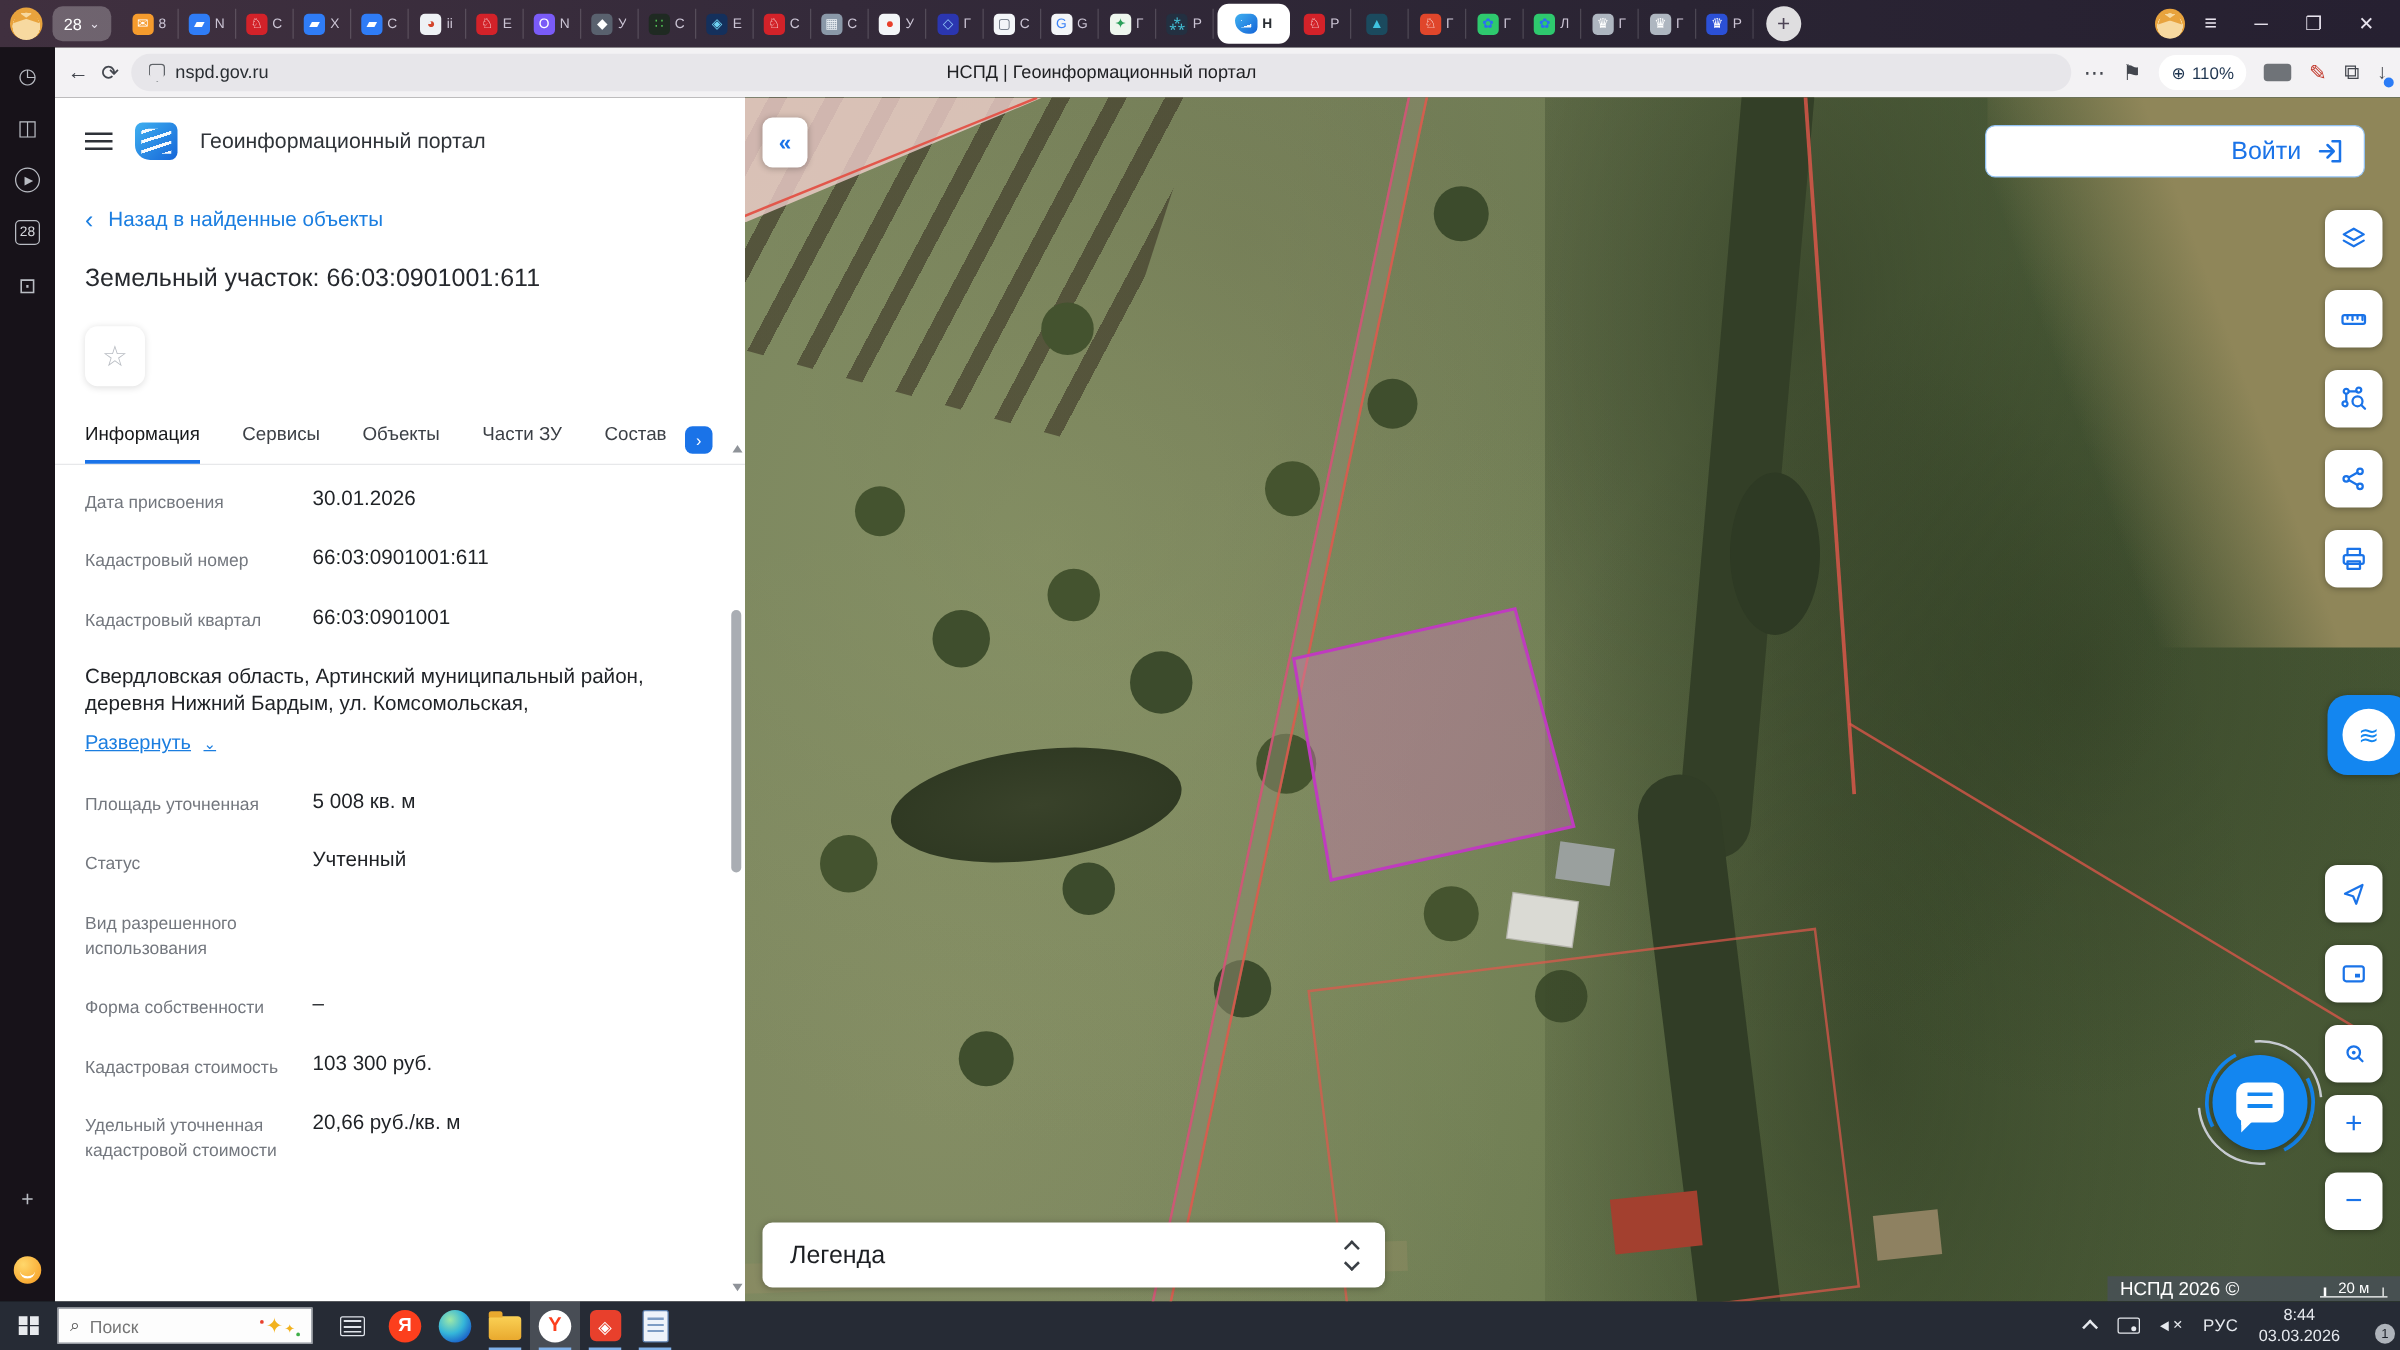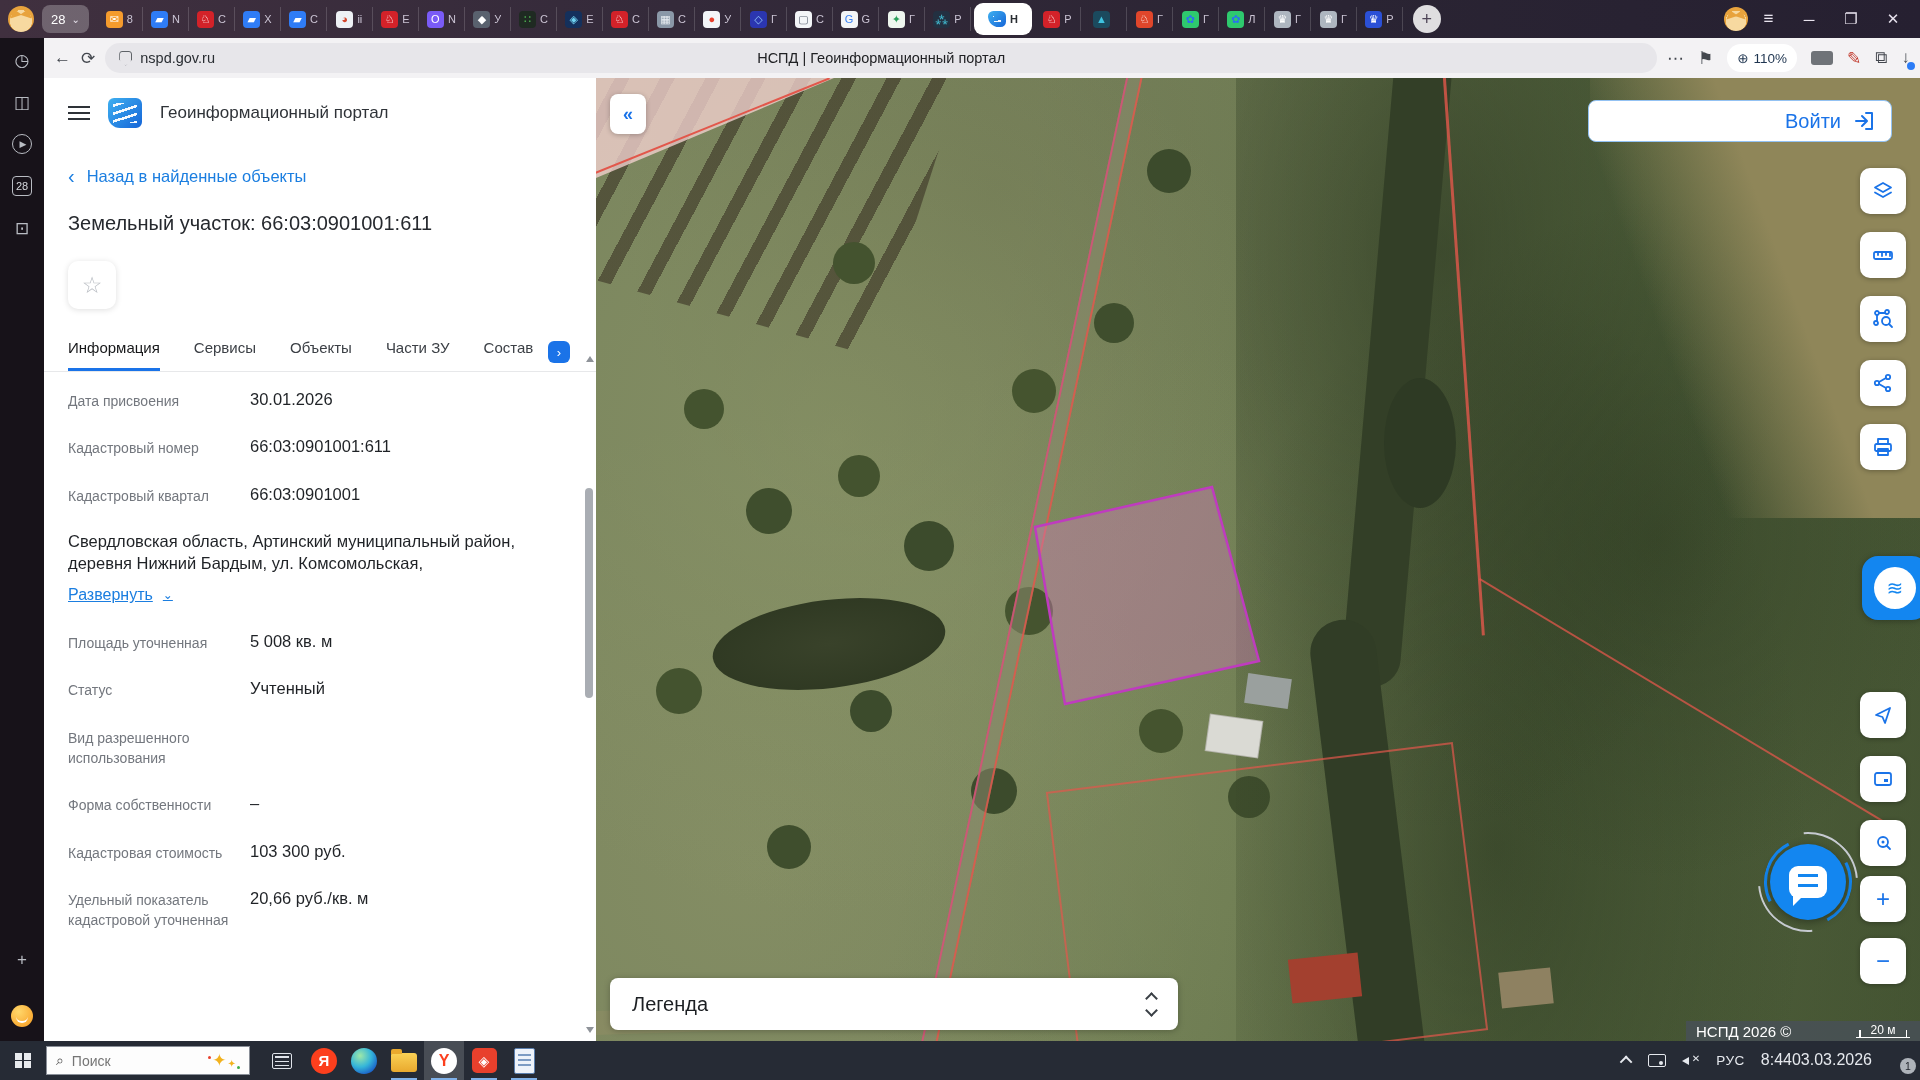--- a/index.html
+++ b/index.html
@@ -132,21 +132,21 @@
   .tool svg{stroke:var(--accent);fill:none;stroke-width:1.8;stroke-linecap:round;stroke-linejoin:round}
   .assist{position:absolute;right:-8px;top:478px;width:66px;height:64px;background:var(--fab);border-radius:16px;display:flex;align-items:center;justify-content:center;z-index:10;box-shadow:0 1px 6px rgba(0,0,0,.3)}
   .assist .inner{width:42px;height:42px;border-radius:50%;background:#fff;color:var(--fab);font-size:20px;display:flex;align-items:center;justify-content:center}
   .chatwrap{position:absolute;left:1168px;top:760px;width:88px;height:88px;z-index:10}
   .chatarc1{position:absolute;inset:0;border-radius:50%;border:3px solid transparent;border-left-color:var(--fab);border-right-color:var(--fab);transform:rotate(18deg)}
   .chatarc2{position:absolute;inset:-6px;border-radius:50%;border:2px solid transparent;border-top-color:#c6cad0;border-bottom-color:#c6cad0;transform:rotate(40deg)}
   .chatbtn{position:absolute;inset:6px;border-radius:50%;background:var(--fab);display:flex;align-items:center;justify-content:center;box-shadow:0 2px 8px rgba(0,0,0,.35)}
   .bubble{width:38px;height:32px;background:#fff;border-radius:9px;position:relative}
   .bubble::after{content:'';position:absolute;left:4px;bottom:-8px;border:6px solid transparent;border-top-color:#fff;border-left-color:#fff}
   .bubble::before{content:'';position:absolute;left:9px;top:8px;width:20px;height:16px;background:repeating-linear-gradient(#1386f0 0 3.2px,transparent 3.2px 9.6px)}
-  .legend{position:absolute;left:14px;top:900px;width:568px;height:52px;background:#fff;border-radius:8px;box-shadow:0 1px 6px rgba(0,0,0,.25);display:flex;align-items:center;justify-content:space-between;padding:0 22px;z-index:10}
+  .legend{position:absolute;left:14px;top:900px;width:498px;height:52px;background:#fff;border-radius:8px;box-shadow:0 1px 6px rgba(0,0,0,.25);display:flex;align-items:center;justify-content:space-between;padding:0 22px;z-index:10}
   .legend .ltext{font-size:20px;color:#1c1f23}
   .updown{display:flex;flex-direction:column;gap:3px}
   .updown i{width:9px;height:9px;border:2px solid #3a3f45;border-bottom:none;border-right:none;display:block}
   .updown i.u{transform:rotate(45deg)}
   .updown i.d{transform:rotate(225deg)}
   .attrib{position:absolute;right:0;bottom:0;height:20px;width:234px;background:rgba(72,80,90,.78);display:flex;align-items:center;justify-content:space-between;padding:0 10px;z-index:10}
   .attrib .at{color:#fff;font-size:15px}
   .scale{display:flex;align-items:flex-end;border-bottom:1.5px solid #fff;padding:0 3px;position:relative}
   .scale i{width:1.5px;height:7px;background:#fff;display:block}
   .scale span{color:#fff;font-size:12px;padding:0 10px;line-height:1.1}
@@ -180,21 +180,21 @@
   .docapp::after{content:'';position:absolute;left:3px;top:5px;right:3px;height:12px;background:repeating-linear-gradient(#7d9cc4 0 2px,transparent 2px 5px)}
   #taskbar .grow{flex:1}
   .tray{display:flex;align-items:center;gap:16px;padding-right:10px}
   .tray .chevup{width:9px;height:9px;border:2px solid #e6e9ee;border-bottom:none;border-right:none;transform:rotate(45deg) translateY(2px)}
   .cast{width:18px;height:13px;border:1.5px solid #e6e9ee;border-radius:2px;position:relative}
   .cast::after{content:'';position:absolute;right:2px;bottom:1px;width:4px;height:4px;border-radius:50%;background:#e6e9ee}
   .spk{position:relative;width:18px;height:14px}
   .spk::before{content:'';position:absolute;left:0;top:3.5px;width:0;height:0;border:4px solid transparent;border-right:7px solid #e6e9ee;border-left:none}
   .spk .x{position:absolute;right:0;top:0;font-size:10px;color:#e6e9ee}
   .lang{font-size:13.5px;letter-spacing:.5px}
-  .clock{display:flex;flex-direction:row;align-items:center;font-size:16px;line-height:1.3}
+  .clock{display:flex;flex-direction:column;align-items:center;font-size:13px;line-height:1.3}
   .notif{position:relative;width:22px;height:18px}
   .notif .pane{width:18px;height:15px;background:#e6e9ee;border-radius:2px;position:relative}
   .notif .pane::after{content:'';position:absolute;left:3px;top:3px;right:3px;height:8px;background:repeating-linear-gradient(#262b35 0 1.5px,transparent 1.5px 4px)}
   .notif .badge{position:absolute;right:-6px;bottom:-5px;width:16px;height:16px;border-radius:50%;background:#aeb3ba;color:#1d2129;font-size:10.5px;display:flex;align-items:center;justify-content:center}
 </style>
 </head>
 <body>
 
 <div id="screen">
 
@@ -437,21 +437,21 @@
                   <div>–</div>
                 </div>
               </div>
               <div class="frow">
                 <div class="flabel">Кадастровая стоимость</div>
                 <div class="fvalue">
                   <div>103 300 руб.</div>
                 </div>
               </div>
               <div class="frow">
-                <div class="flabel">Удельный показатель кадастровой уточненная</div>
+                <div class="flabel">Удельный уточненная кадастровой стоимости</div>
                 <div class="fvalue">
                   <div>20,66 руб./кв. м</div>
                 </div>
               </div>
             </div>
           <div class="sbar">
             <i class="up"></i>
             <div class="thumb"></div>
             <i class="dn"></i>
           </div>

